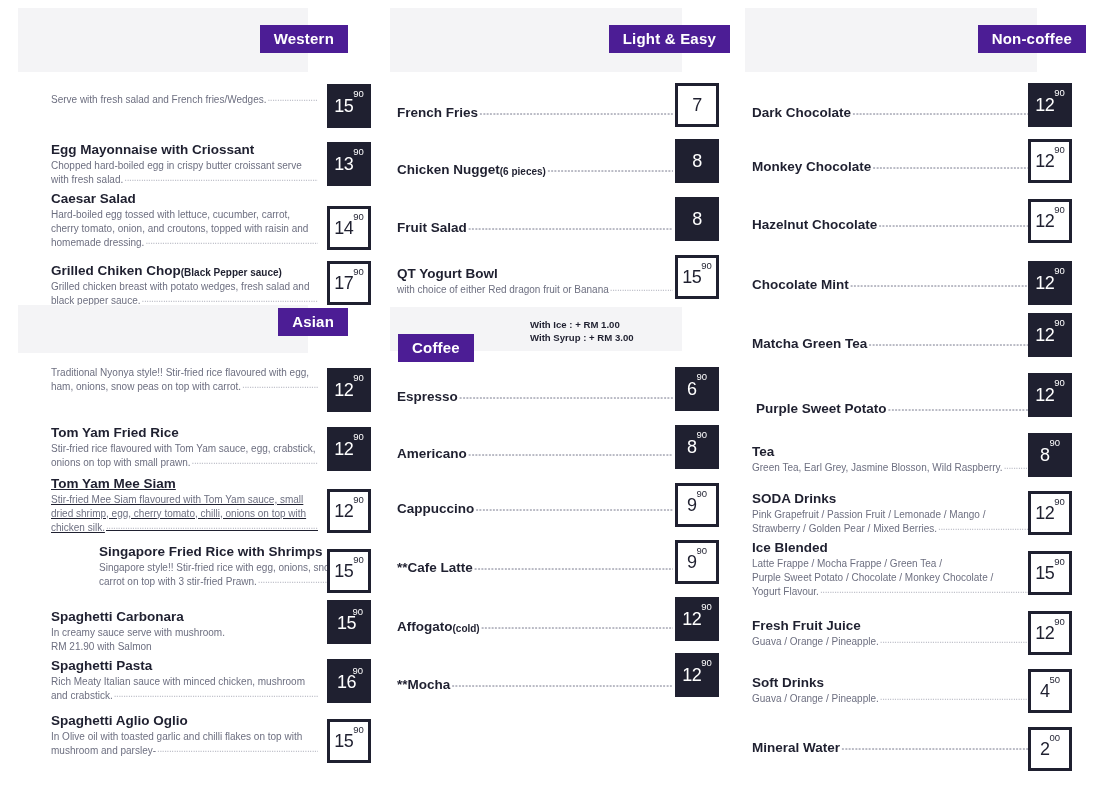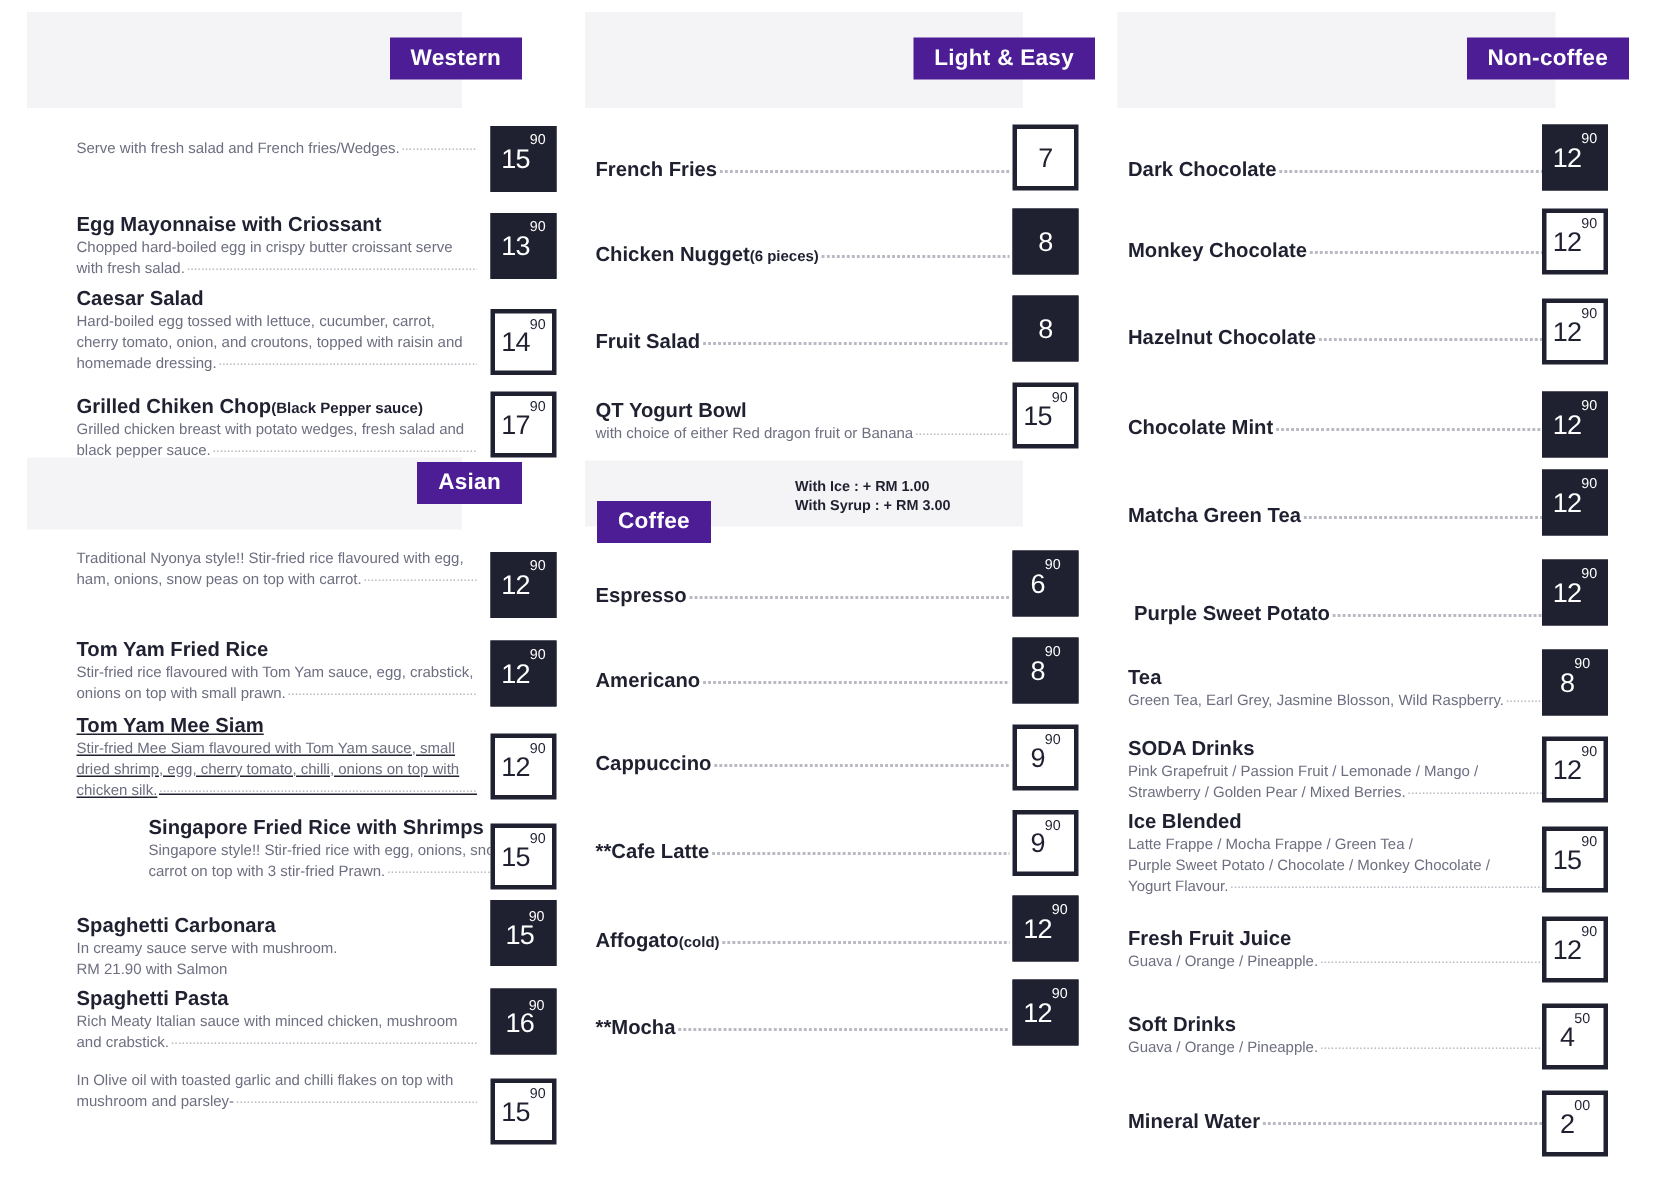--- a/index.html
+++ b/index.html
@@ -242,20 +242,23 @@
     <div class="item-desc inline-row">
       <span>and crabstick.</span>
       <span class="lead">................................................................................................................................................................</span>
     </div>
   </div>
 <div class="price dark corner" style="left: 327px; top: 659px;">
     <span class="amt">16</span>
     <span class="cents">90</span>
   </div>
 <div class="item" style="left: 51px; top: 713px; width: 267px;">
+    <div class="item-name inline-row">
+      <span>Spaghetti Aglio Oglio</span>
+    </div>
     <div class="item-desc">In Olive oil with toasted garlic and chilli flakes on top with</div>
     <div class="item-desc inline-row">
       <span>mushroom and parsley-</span>
       <span class="lead">................................................................................................................................................................</span>
     </div>
   </div>
 <div class="price light" style="left: 327px; top: 719px;">
     <span class="amt">15</span>
     <span class="cents">90</span>
   </div>

